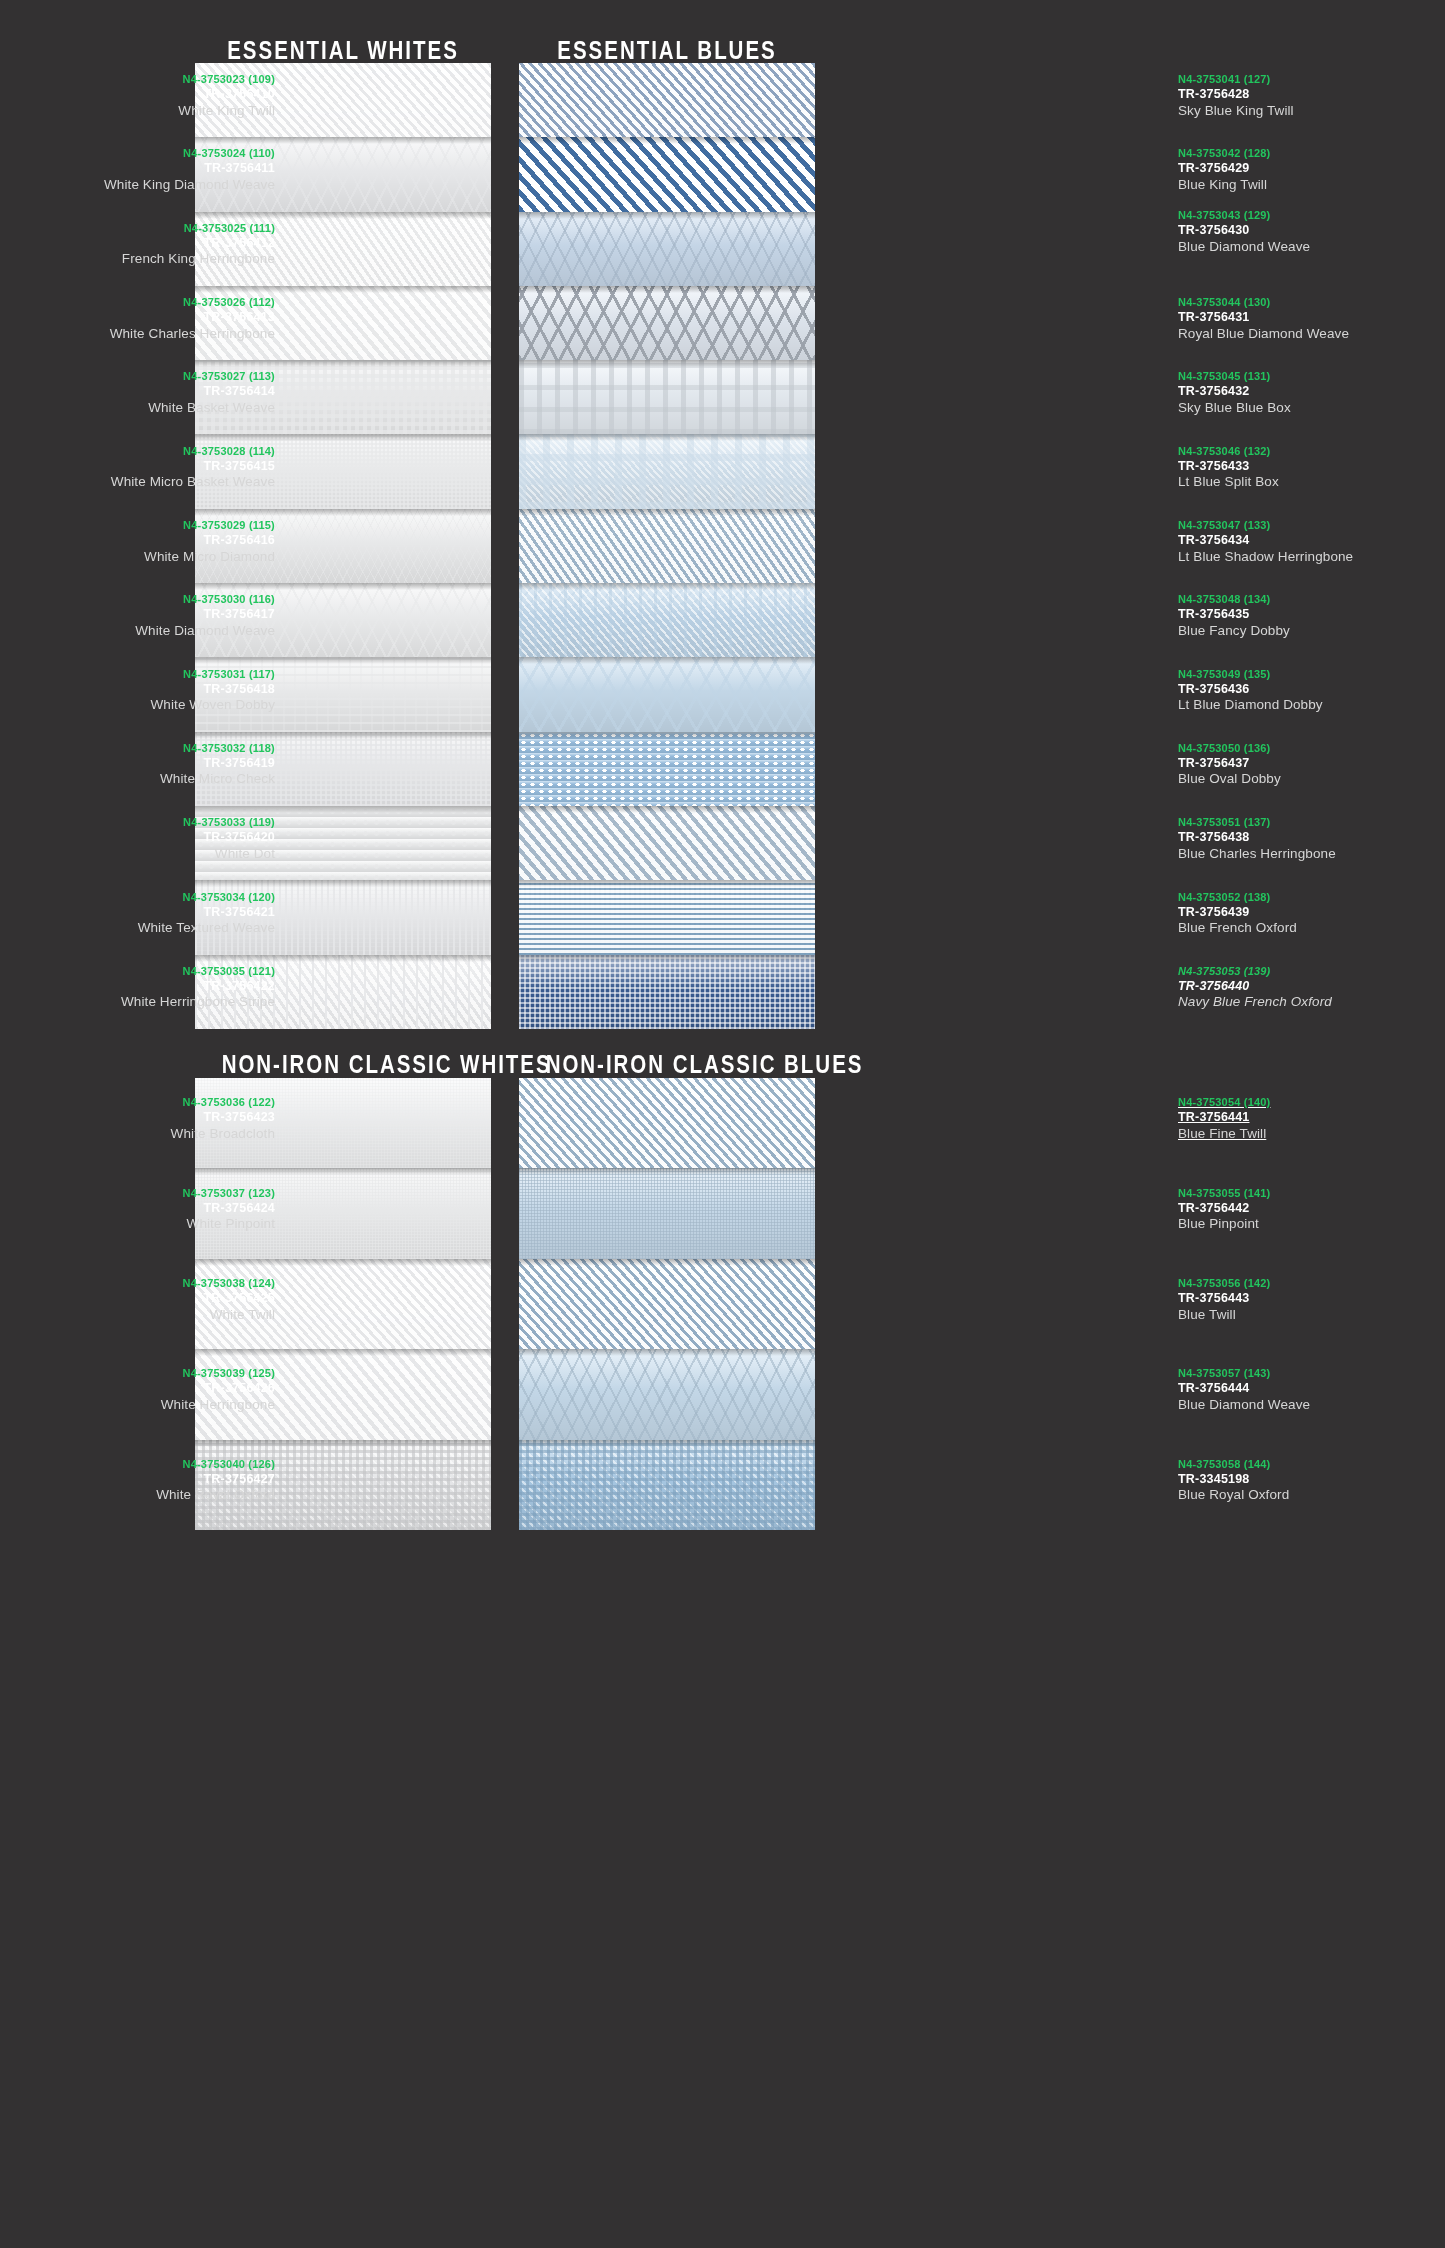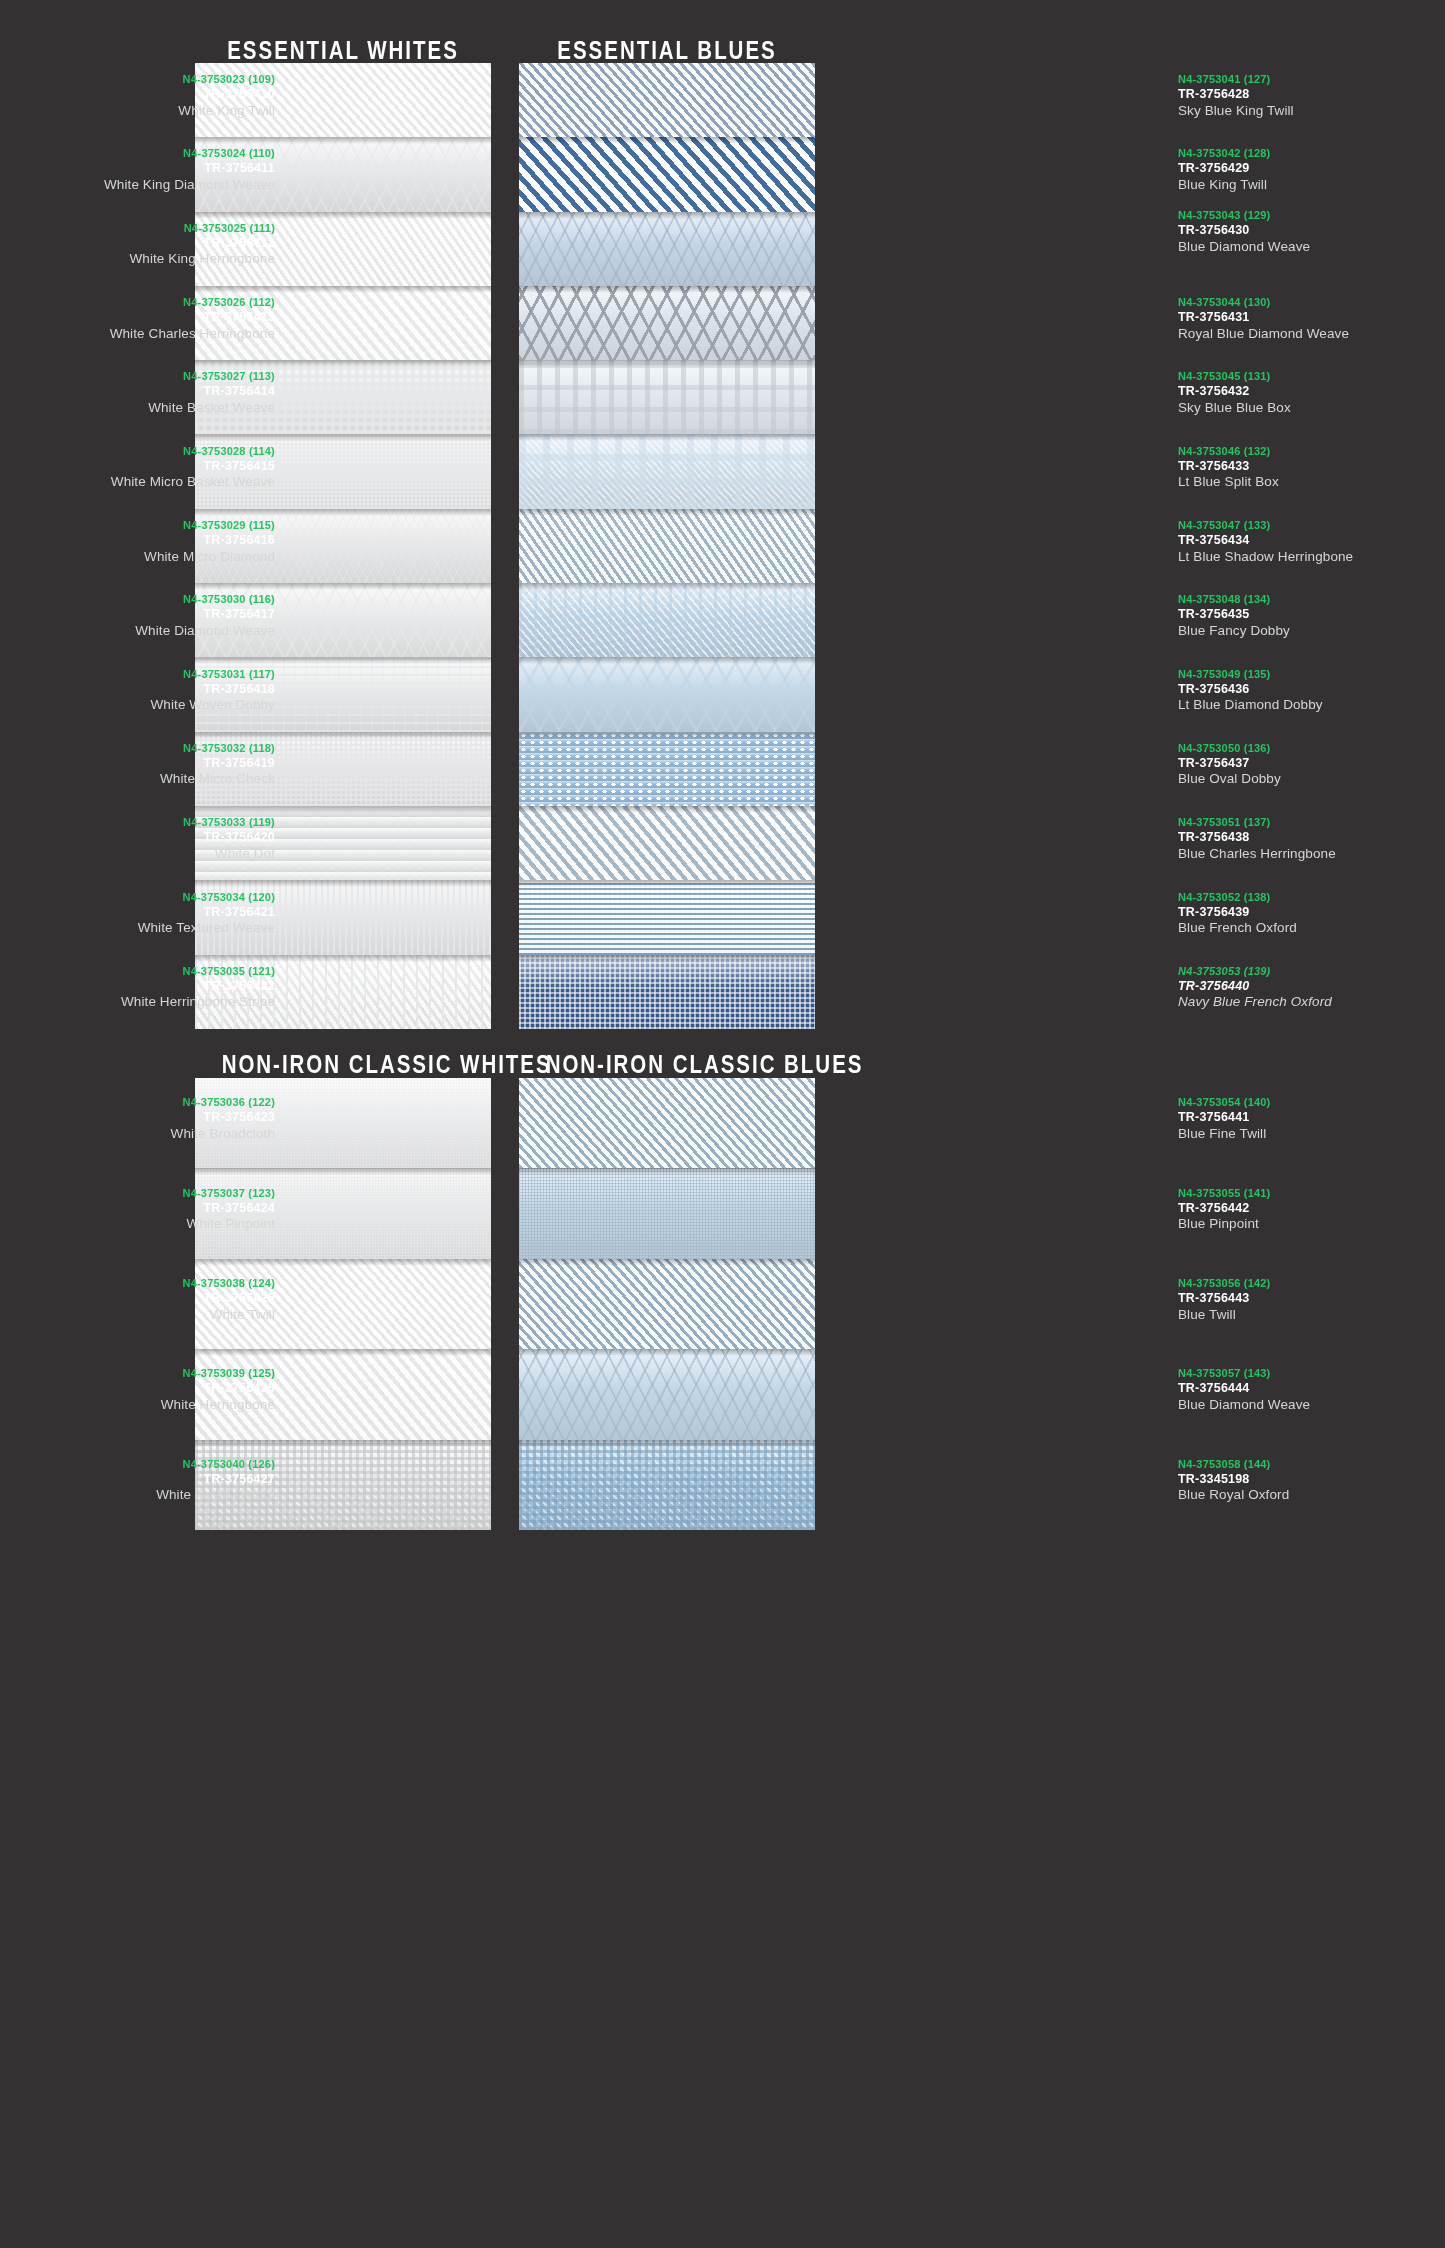--- a/index.html
+++ b/index.html
@@ -156,21 +156,21 @@
           <div class="desc">White King Twill</div>
         </div>
         <div class="label" style="top: 85.4615px;">
           <div class="code">N4-3753024 (110)</div>
           <div class="tr">TR-3756411</div>
           <div class="desc">White King Diamond Weave</div>
         </div>
         <div class="label" style="top: 159.769px;">
           <div class="code">N4-3753025 (111)</div>
           <div class="tr">TR-3756412</div>
-          <div class="desc">White King Herringbone</div>
+          <div class="desc">French King Herringbone</div>
         </div>
         <div class="label" style="top: 234.077px;">
           <div class="code">N4-3753026 (112)</div>
           <div class="tr">TR-3756413</div>
           <div class="desc">White Charles Herringbone</div>
         </div>
         <div class="label" style="top: 308.385px;">
           <div class="code">N4-3753027 (113)</div>
           <div class="tr">TR-3756414</div>
           <div class="desc">White Basket Weave</div>
@@ -379,21 +379,21 @@
           <div class="tex" style="background-image: repeating-linear-gradient(48deg, rgba(145, 171, 194, 0.95) 0px, rgba(145, 171, 194, 0.95) 3px, rgba(255, 255, 255, 0.95) 3px, rgba(255, 255, 255, 0.95) 7px), linear-gradient(rgba(255, 255, 255, 0.55), rgba(0, 0, 0, 0.05) 45%, rgba(0, 0, 0, 0.12));"></div>
         </div>
         <div class="strip" style="height: 90.4px; background: rgb(205, 226, 243);">
           <div class="tex" style="background-image: repeating-linear-gradient(63deg, rgba(159, 180, 197, 0.55) 0px, rgba(159, 180, 197, 0.55) 2px, transparent 2px, transparent 13px), repeating-linear-gradient(-63deg, rgba(159, 180, 197, 0.55) 0px, rgba(159, 180, 197, 0.55) 2px, transparent 2px, transparent 13px), linear-gradient(rgba(255, 255, 255, 0.55), rgba(0, 0, 0, 0.05) 45%, rgba(0, 0, 0, 0.12));"></div>
         </div>
         <div class="strip" style="height: 90.4px; background: rgb(174, 208, 236);">
           <div class="tex" style="background-image: repeating-linear-gradient(0deg, rgba(128, 162, 190, 0.6) 0px, rgba(128, 162, 190, 0.6) 3px, transparent 3px, transparent 7px), repeating-linear-gradient(90deg, rgba(128, 162, 190, 0.6) 0px, rgba(128, 162, 190, 0.6) 3px, transparent 3px, transparent 7px), repeating-linear-gradient(45deg, rgba(255, 255, 255, 0.5) 0px, rgba(255, 255, 255, 0.5) 2px, transparent 2px, transparent 6px), linear-gradient(rgba(255, 255, 255, 0.55), rgba(0, 0, 0, 0.05) 45%, rgba(0, 0, 0, 0.12));"></div>
         </div>
       </div>
       <div class="labels left-align" style="position: absolute; left: 1178px; top: 1078px; width: 262px; height: 452px;">
-        <div class="label" style="top: 19.2px;">
+        <div class="label" style="top: 19.2px; text-decoration: underline;">
           <div class="code">N4-3753054 (140)</div>
           <div class="tr">TR-3756441</div>
           <div class="desc">Blue Fine Twill</div>
         </div>
         <div class="label" style="top: 109.6px;">
           <div class="code">N4-3753055 (141)</div>
           <div class="tr">TR-3756442</div>
           <div class="desc">Blue Pinpoint</div>
         </div>
         <div class="label" style="top: 200px;">

